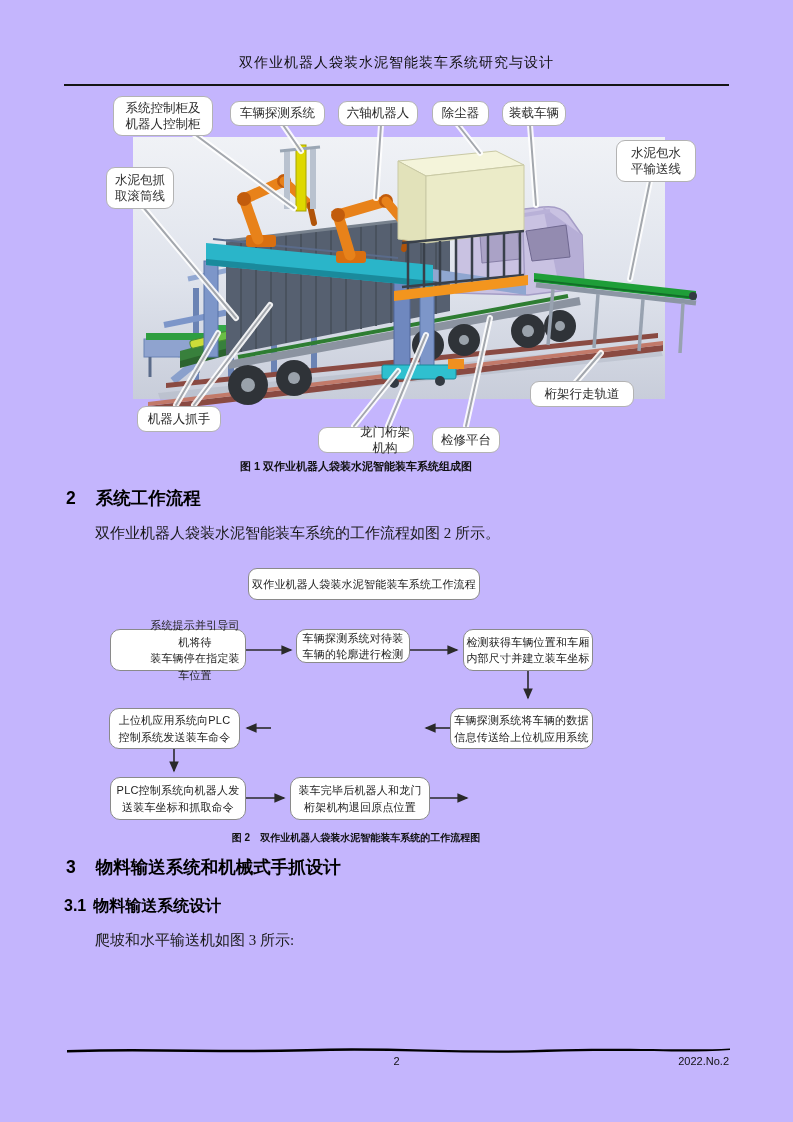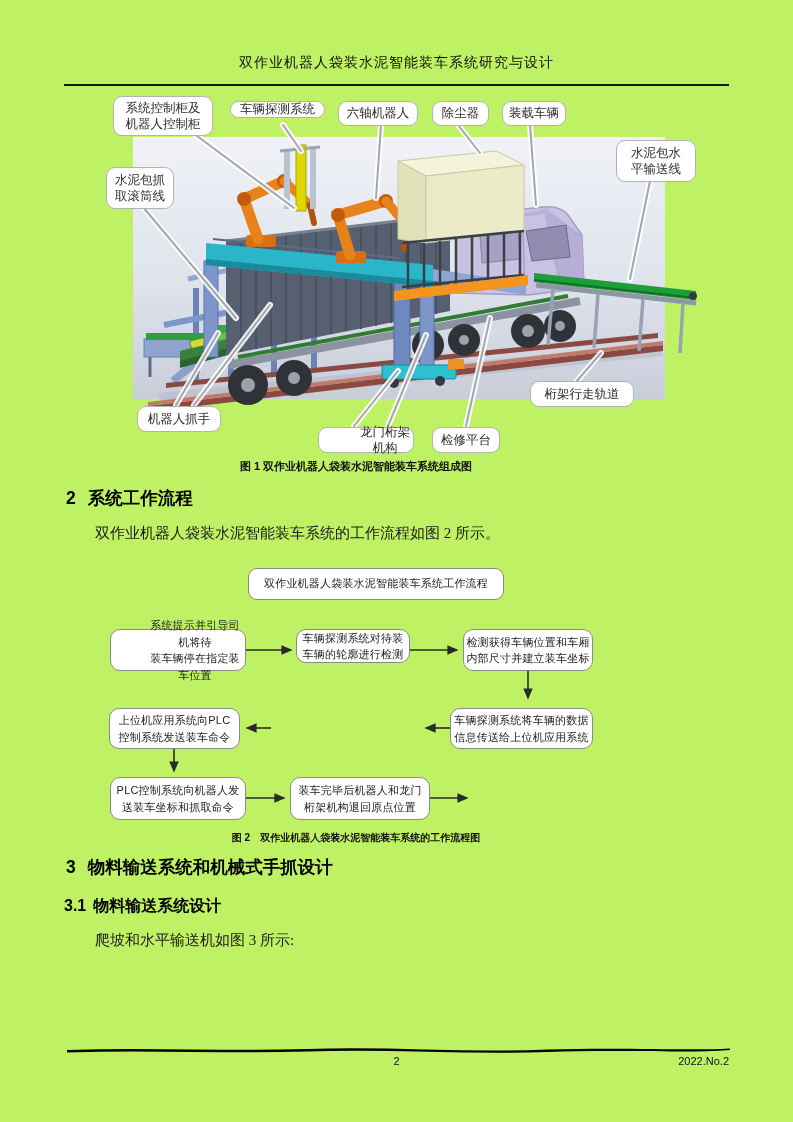--- a/index.html
+++ b/index.html
@@ -1,16 +1,16 @@
 <!DOCTYPE html>
 <html><head>
 <meta charset="utf-8">
 <style>
   html,body{margin:0;padding:0;background:#888;}
-  #page{position:relative;width:793px;height:1122px;background:#bef264;margin:0 auto;
+  #page{position:relative;width:793px;height:1122px;background:#c4b5fd;margin:0 auto;
         font-family:"Liberation Sans",sans-serif;color:#1a1a1a;overflow:hidden;}
   .abs{position:absolute;}
 
   
   .header-title{left:0;right:0;top:54px;text-align:center;font-family:"Liberation Serif",serif;
                 font-size:14px;letter-spacing:1px;color:#111;}
   .header-rule{left:64px;top:84px;width:665px;height:2px;background:#151515;}
 
   
   #figure1{left:98px;top:93px;width:600px;height:365px;}
@@ -20,35 +20,35 @@
            font-size:12.5px;line-height:1.3;color:#2b2b2b;white-space:pre-line;
            padding:1px 3px;box-sizing:border-box;z-index:3;}
   .fig-caption{left:65px;width:582px;text-align:center;font-weight:600;color:#111;}
   #fig1-caption{top:459px;font-size:11px;}
   #fig2-caption{top:831px;font-size:10px;}
 
   
   .h-num{display:inline-block;}
   #h2,#h3{left:66px;font-size:17.5px;font-weight:bold;color:#000;}
   #h2{top:486px;} #h3{top:855px;}
-  #h2 .h-title,#h3 .h-title{margin-left:12px;}
+  #h2 .h-title,#h3 .h-title{margin-left:20px;}
   #h31{left:64px;top:896px;font-size:16px;font-weight:bold;color:#000;}
   #h31 .h-title{margin-left:7px;}
   .body-p{left:65px;width:620px;font-family:"Liberation Serif",serif;font-size:15px;
           color:#1a1a1a;text-indent:2em;}
   #body1{top:524px;} #body2{top:931px;}
 
   
   #flowchart{left:100px;top:560px;width:600px;height:268px;}
   #flow-arrows{position:absolute;left:0;top:0;}
   .fbox{position:absolute;background:#fff;border:1.4px solid #8a8a8a;border-radius:10px;
         display:flex;align-items:center;justify-content:center;text-align:center;
         font-size:11px;line-height:1.5;letter-spacing:.2px;color:#222;white-space:pre-line;
         box-sizing:border-box;padding:1px 2px;}
-  #flow-title{left:148px;top:8px;width:256px;height:32px;border-radius:9px;font-family:Liberation Mono, monospace;}
+  #flow-title{left:148px;top:8px;width:232px;height:32px;border-radius:9px;}
   #fb1{left:10px;top:69px;width:136px;height:42px;padding-left:36px;}
   #fb2{left:196px;top:69px;width:114px;height:34px;}
   #fb3{left:363px;top:69px;width:130px;height:42px;}
   #fb4{left:9px;top:148px;width:131px;height:41px;}
   #fb5{left:171px;top:148px;width:149px;height:41px;}
   #fb6{left:350px;top:148px;width:143px;height:41px;}
   #fb7{left:10px;top:217px;width:136px;height:43px;}
   #fb8{left:190px;top:217px;width:140px;height:43px;}
   #fb9{left:373px;top:217px;width:120px;height:43px;}
 
@@ -266,24 +266,24 @@
             <line x1="256" y1="333" x2="300" y2="278"></line>
           <line x1="290" y1="333" x2="328" y2="242"></line>
             <line x1="368" y1="333" x2="392" y2="225"></line>
           <line x1="478" y1="289" x2="503" y2="260"></line>
         </g>
       </g>
     </svg>
 
     <div class="callout" style="left:15px;top:3px;width:100px;height:40px;">系统控制柜及
 机器人控制柜</div>
-    <div class="callout" style="left:132px;top:8px;width:95px;height:17px;">车辆探测系统</div>
+    <div class="callout" style="left:132px;top:8px;width:95px;height:25px;">车辆探测系统</div>
     <div class="callout" style="left:240px;top:8px;width:80px;height:25px;">六轴机器人</div>
     <div class="callout" style="left:334px;top:8px;width:57px;height:25px;">除尘器</div>
-    <div class="callout" style="left:404px;top:8px;width:64px;height:25px;">装载车辆</div>
+    <div class="callout" style="left:404px;top:8px;width:64px;height:25px;border-radius:10px;">装载车辆</div>
     <div class="callout" style="left:518px;top:47px;width:80px;height:42px;">水泥包水
 平输送线</div>
     <div class="callout" style="left:8px;top:74px;width:68px;height:42px;">水泥包抓
 取滚筒线</div>
     <div class="callout" style="left:39px;top:313px;width:84px;height:26px;">机器人抓手</div>
     <div class="callout" style="left:220px;top:334px;width:96px;height:26px;padding-left:41px;">龙门桁架机构</div>
     <div class="callout" style="left:334px;top:334px;width:68px;height:26px;font-family:Liberation Serif, serif;">检修平台</div>
     <div class="callout" style="left:432px;top:288px;width:104px;height:26px;">桁架行走轨道</div>
   </div>
 

